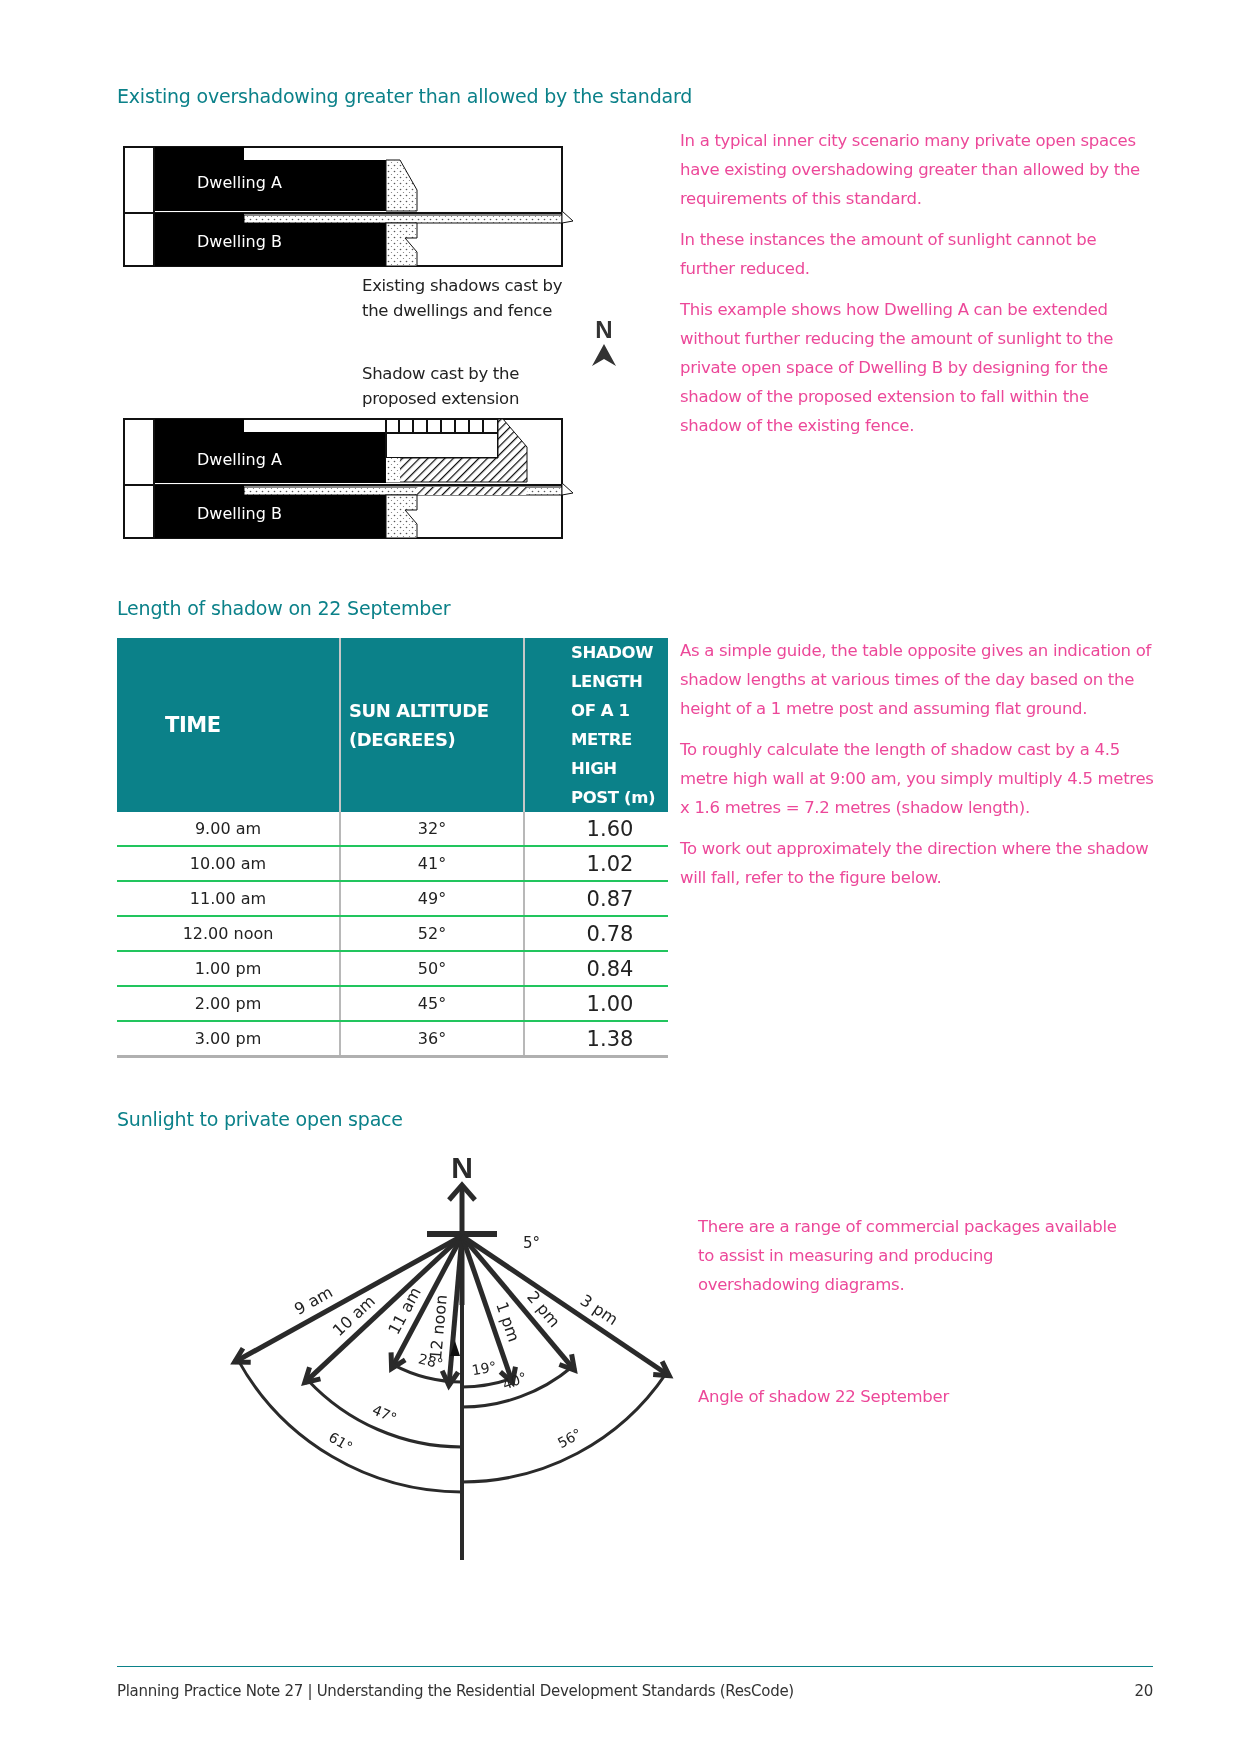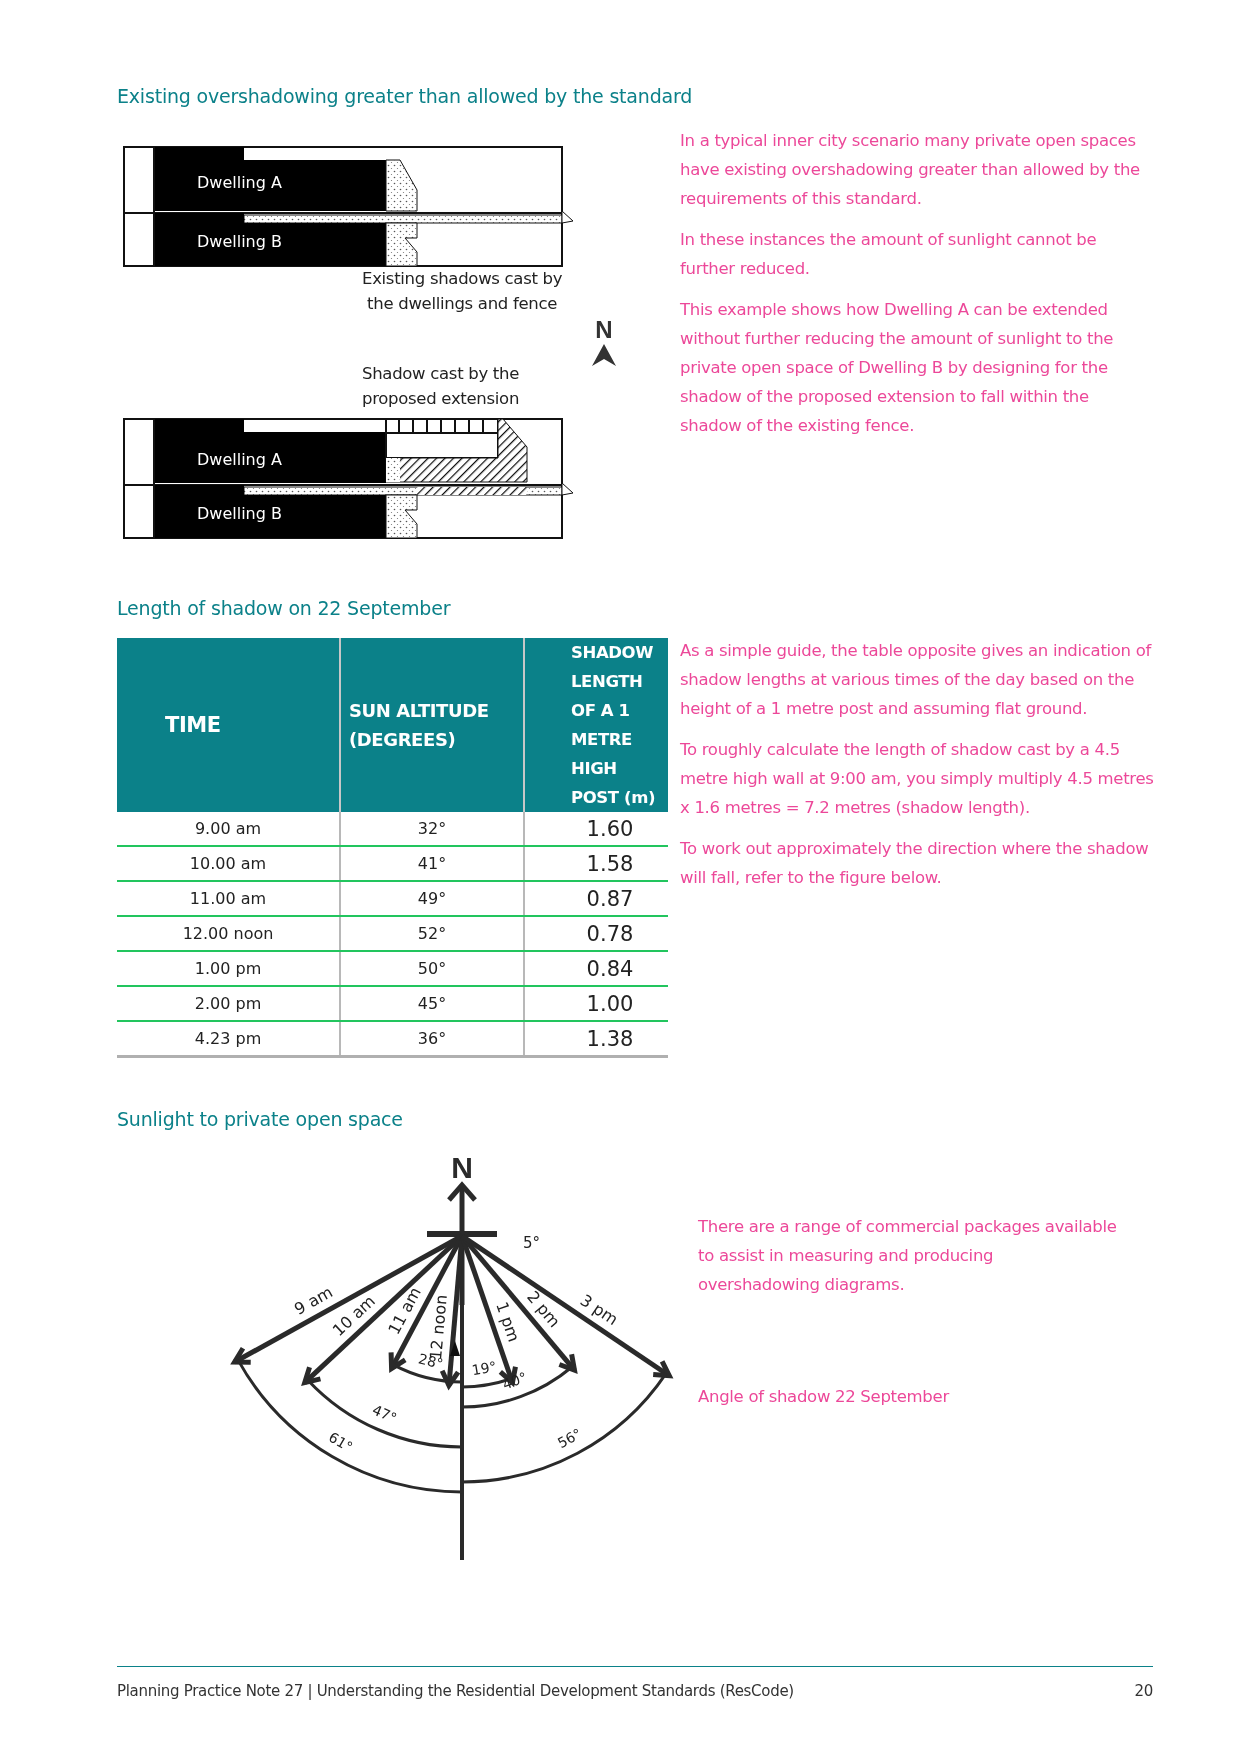--- a/index.html
+++ b/index.html
@@ -50,21 +50,21 @@
   <line x1="7" y1="73" x2="445" y2="73" stroke="#111" stroke-width="2"></line>
 
   <path d="M37 73 H127 V83 H269 V126 H37 Z" fill="#000"></path>
 
   <path d="M269 83 L300 83 L300 98 L288 98 L300 112 L300 126 L269 126 Z" fill="url(#dots)" stroke="#111" stroke-width="1"></path>
   <line x1="37" y1="7" x2="37" y2="126" stroke="#111" stroke-width="2"></line>
   <text x="80" y="48" class="dw-text">Dwelling A</text>
   <text x="80" y="107" class="dw-text">Dwelling B</text>
 </svg>
 
-<div class="label" style="left:362px;top:266px;text-align:center;">
+<div class="label" style="left:362px;top:273px;">
   <div>Existing shadows cast by</div>
   <div>the dwellings and fence</div>
 </div>
 
 <div class="abs" style="left:590px;top:318px;width:28px;text-align:center;">
   <div style="font-family:'Liberation Sans',sans-serif;font-weight:bold;font-size:24px;color:#333;line-height:24px;">N</div>
   <svg width="28" height="26">
       <path d="M14 2 L26 24 L14 17 L2 24 Z" fill="#333"></path>
     </svg>
 </div>
@@ -124,21 +124,21 @@
   </thead>
   <tbody>
     <tr>
         <td>9.00 am</td>
         <td>32°</td>
         <td>1.60</td>
       </tr>
     <tr>
         <td>10.00 am</td>
         <td>41°</td>
-        <td>1.58</td>
+        <td>1.02</td>
       </tr>
     <tr>
         <td>11.00 am</td>
         <td>49°</td>
         <td>0.87</td>
       </tr>
     <tr>
         <td>12.00 noon</td>
         <td>52°</td>
         <td>0.78</td>
@@ -147,21 +147,21 @@
         <td>1.00 pm</td>
         <td>50°</td>
         <td>0.84</td>
       </tr>
     <tr>
         <td>2.00 pm</td>
         <td>45°</td>
         <td>1.00</td>
       </tr>
     <tr>
-        <td>4.23 pm</td>
+        <td>3.00 pm</td>
         <td>36°</td>
         <td>1.38</td>
       </tr>
   </tbody>
 </table>
 
 <div class="para" style="left:680px;top:636px;width:480px;">
   <p>As a simple guide, the table opposite gives an indication of shadow lengths at various times of the day based on the height of a 1 metre post and assuming flat ground.</p>
   <p>To roughly calculate the length of shadow cast by a 4.5 metre high wall at 9:00 am, you simply multiply 4.5 metres x 1.6 metres = 7.2 metres (shadow length).</p>
   <p>To work out approximately the direction where the shadow will fall, refer to the figure below.</p>

